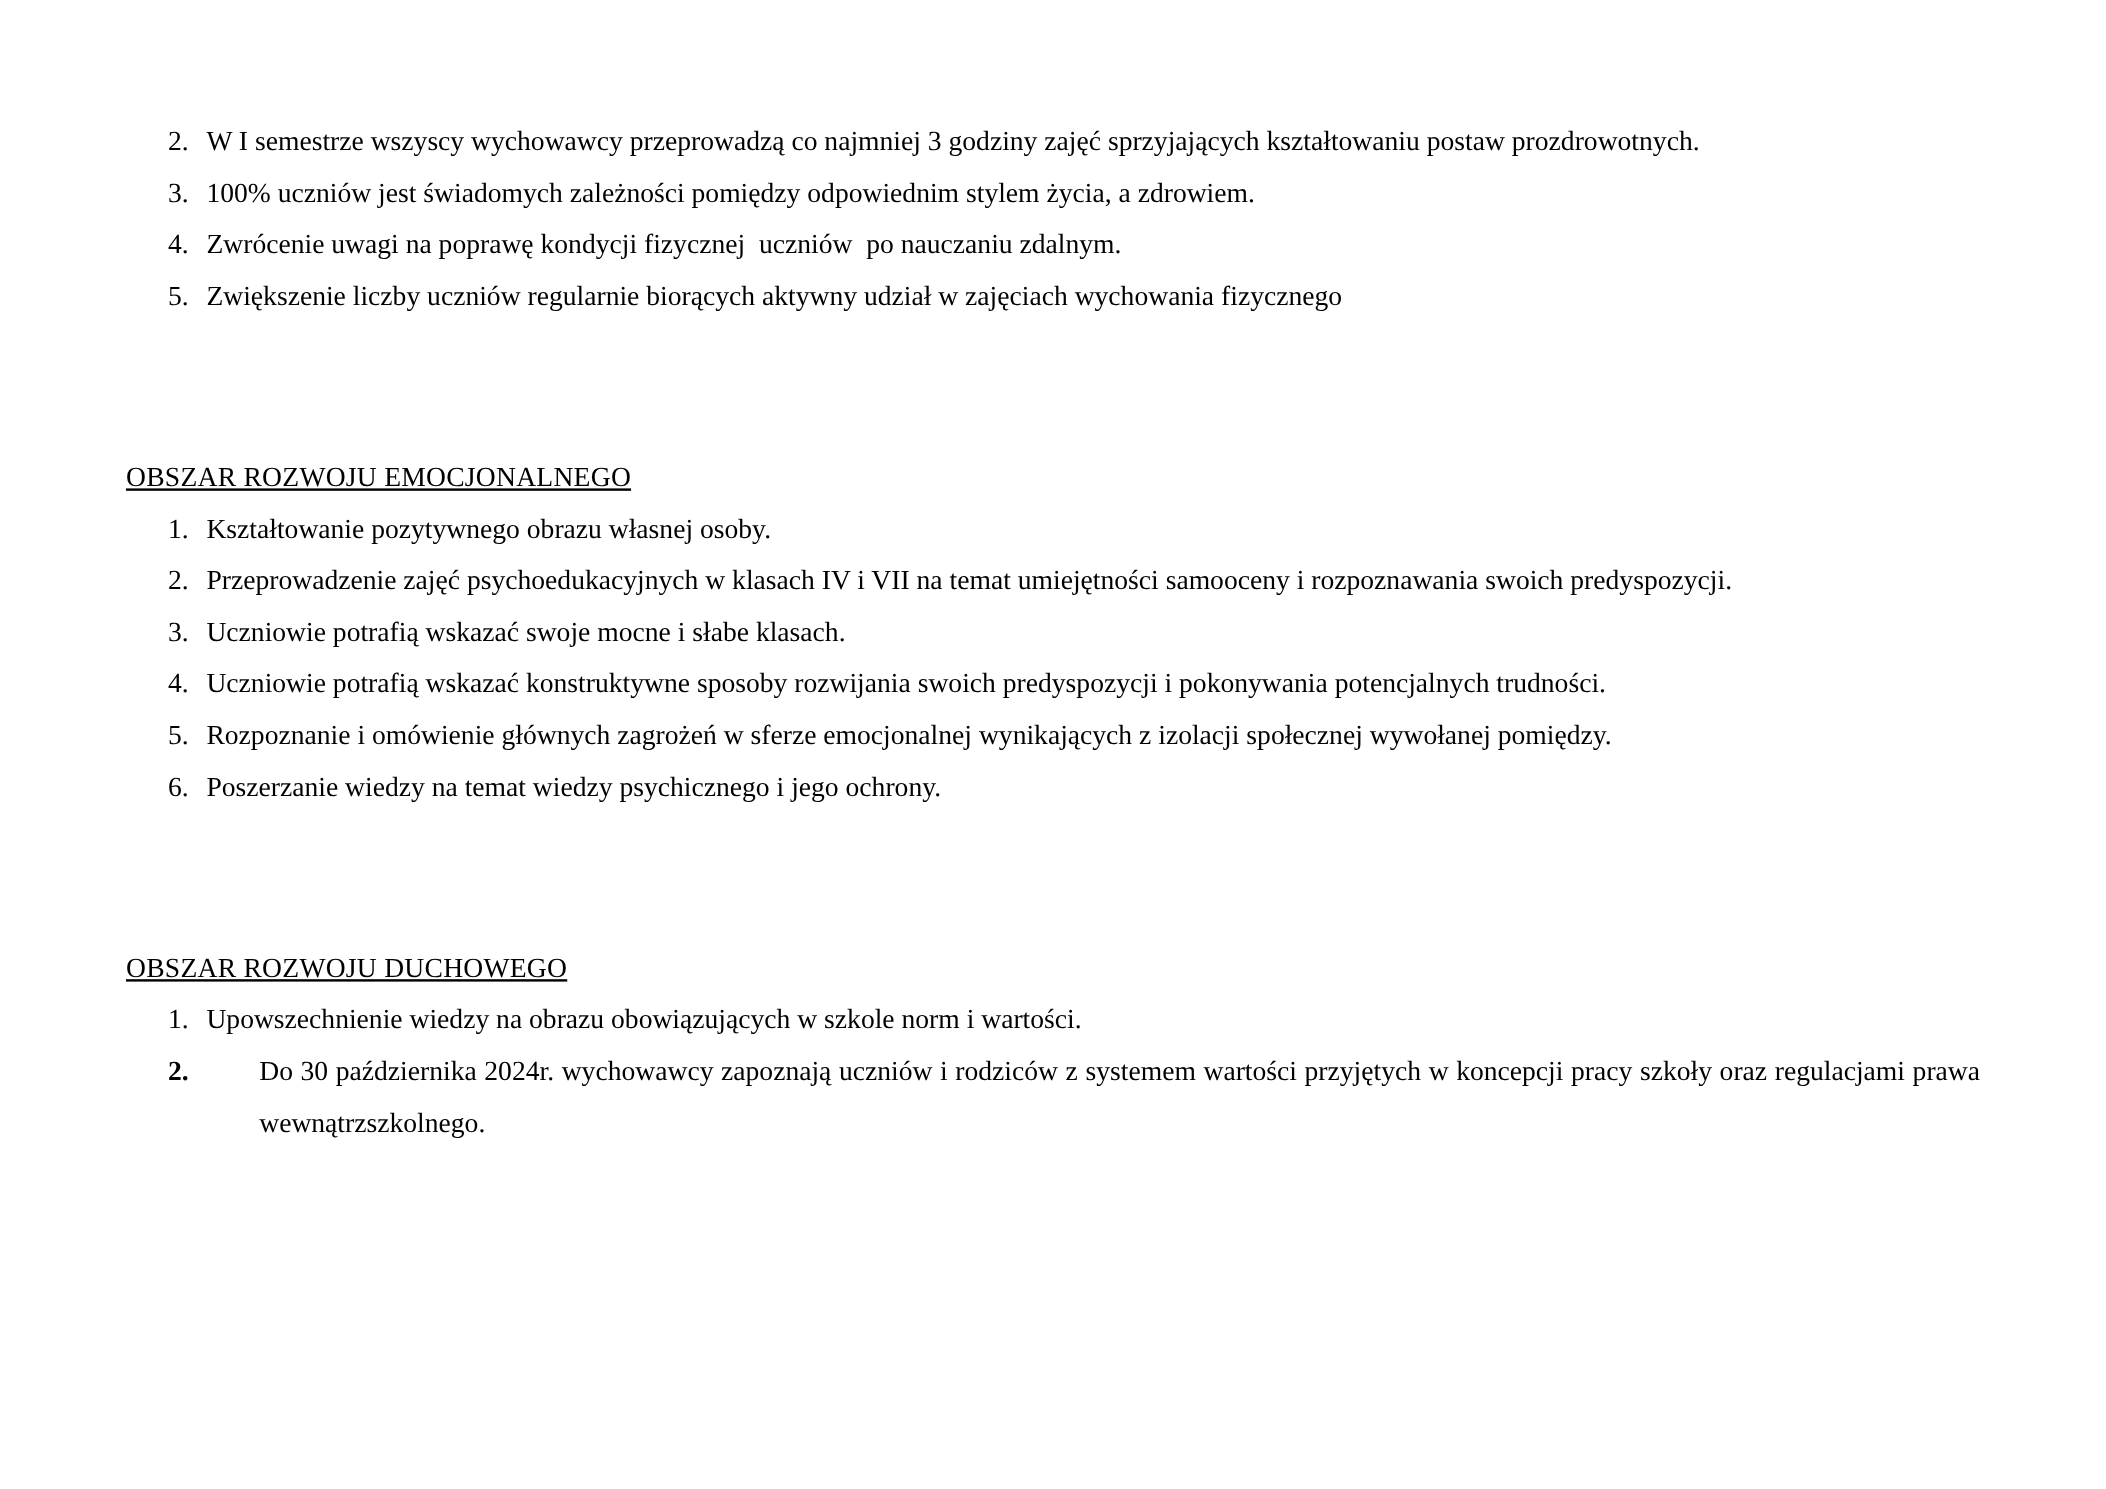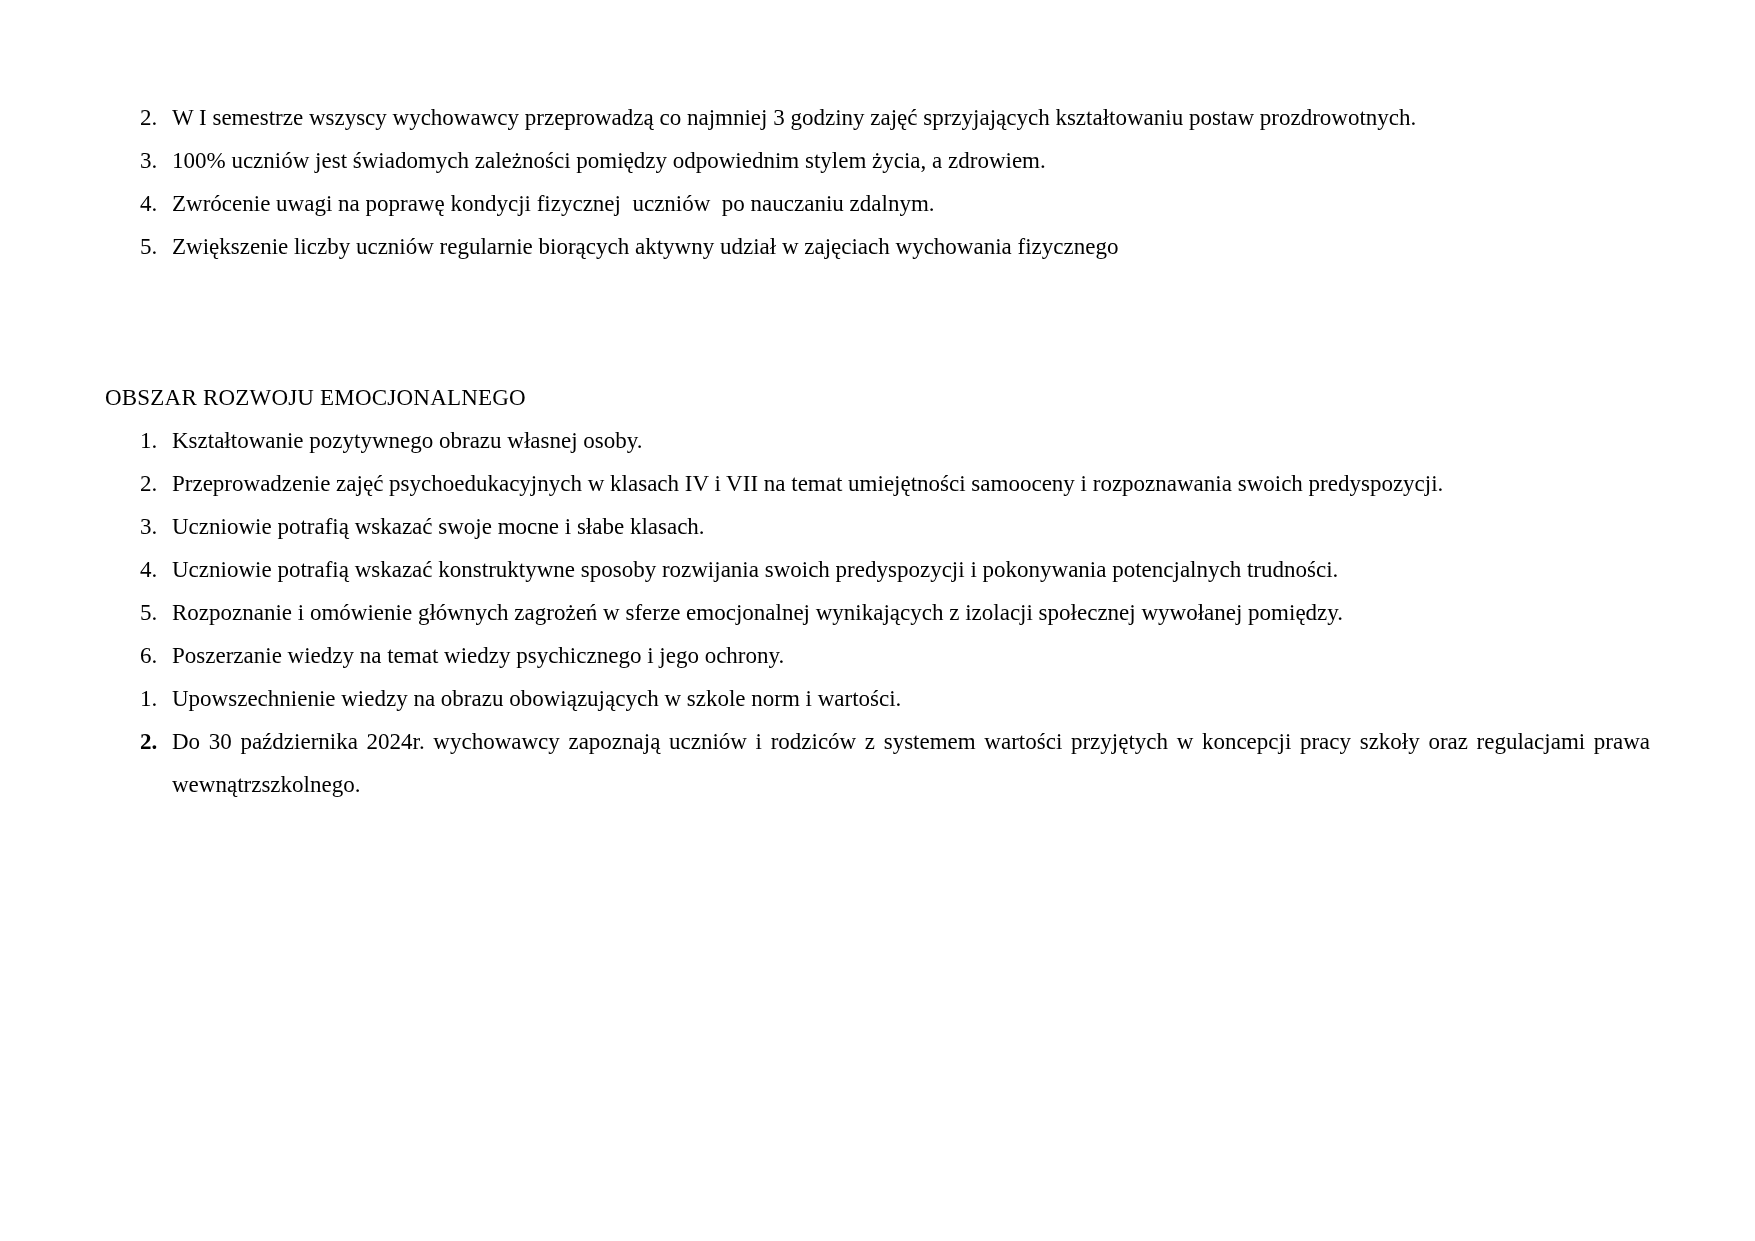--- a/index.html
+++ b/index.html
@@ -14,39 +14,41 @@
     position: relative;
     overflow: hidden;
   }
   .content {
     padding: 96px 105px 0 105px;
   }
   .section-heading {
     margin-top: 108px;
     line-height: 43px;
     letter-spacing: 0.2px;
+    text-decoration: underline;
   }
   .list { }
   .li {
     display: flex;
     align-items: flex-start;
     line-height: 43px;
   }
   .li-num {
     flex: none;
     width: 32px;
     margin-left: 35px;
   }
   .li-text {
     flex: 1;
     white-space: pre-wrap;
   }
   .li.justify .li-text {
     text-align: justify;
     text-justify: inter-word;
+    margin-left: 44px;
   }
   .li.bold-num .li-num {
     font-weight: bold;
   }
 </style>
 </head>
 <body>
 
 <div class="page">
   <div class="content">
@@ -91,20 +93,21 @@
       <div class="li">
         <span class="li-num">5.</span>
         <span class="li-text">Rozpoznanie i omówienie głównych zagrożeń w sferze emocjonalnej wynikających z izolacji społecznej wywołanej pomiędzy.</span>
       </div>
       <div class="li">
         <span class="li-num">6.</span>
         <span class="li-text">Poszerzanie wiedzy na temat wiedzy psychicznego i jego ochrony.</span>
       </div>
     </div>
 
+    <div class="section-heading">OBSZAR ROZWOJU DUCHOWEGO</div>
     <div class="list">
       <div class="li">
         <span class="li-num">1.</span>
         <span class="li-text">Upowszechnienie wiedzy na obrazu obowiązujących w szkole norm i wartości.</span>
       </div>
       <div class="li justify bold-num">
         <span class="li-num">2.</span>
         <span class="li-text">Do 30 października 2024r. wychowawcy zapoznają uczniów i rodziców z systemem wartości przyjętych w koncepcji pracy szkoły oraz regulacjami prawa wewnątrzszkolnego.</span>
       </div>
     </div>

